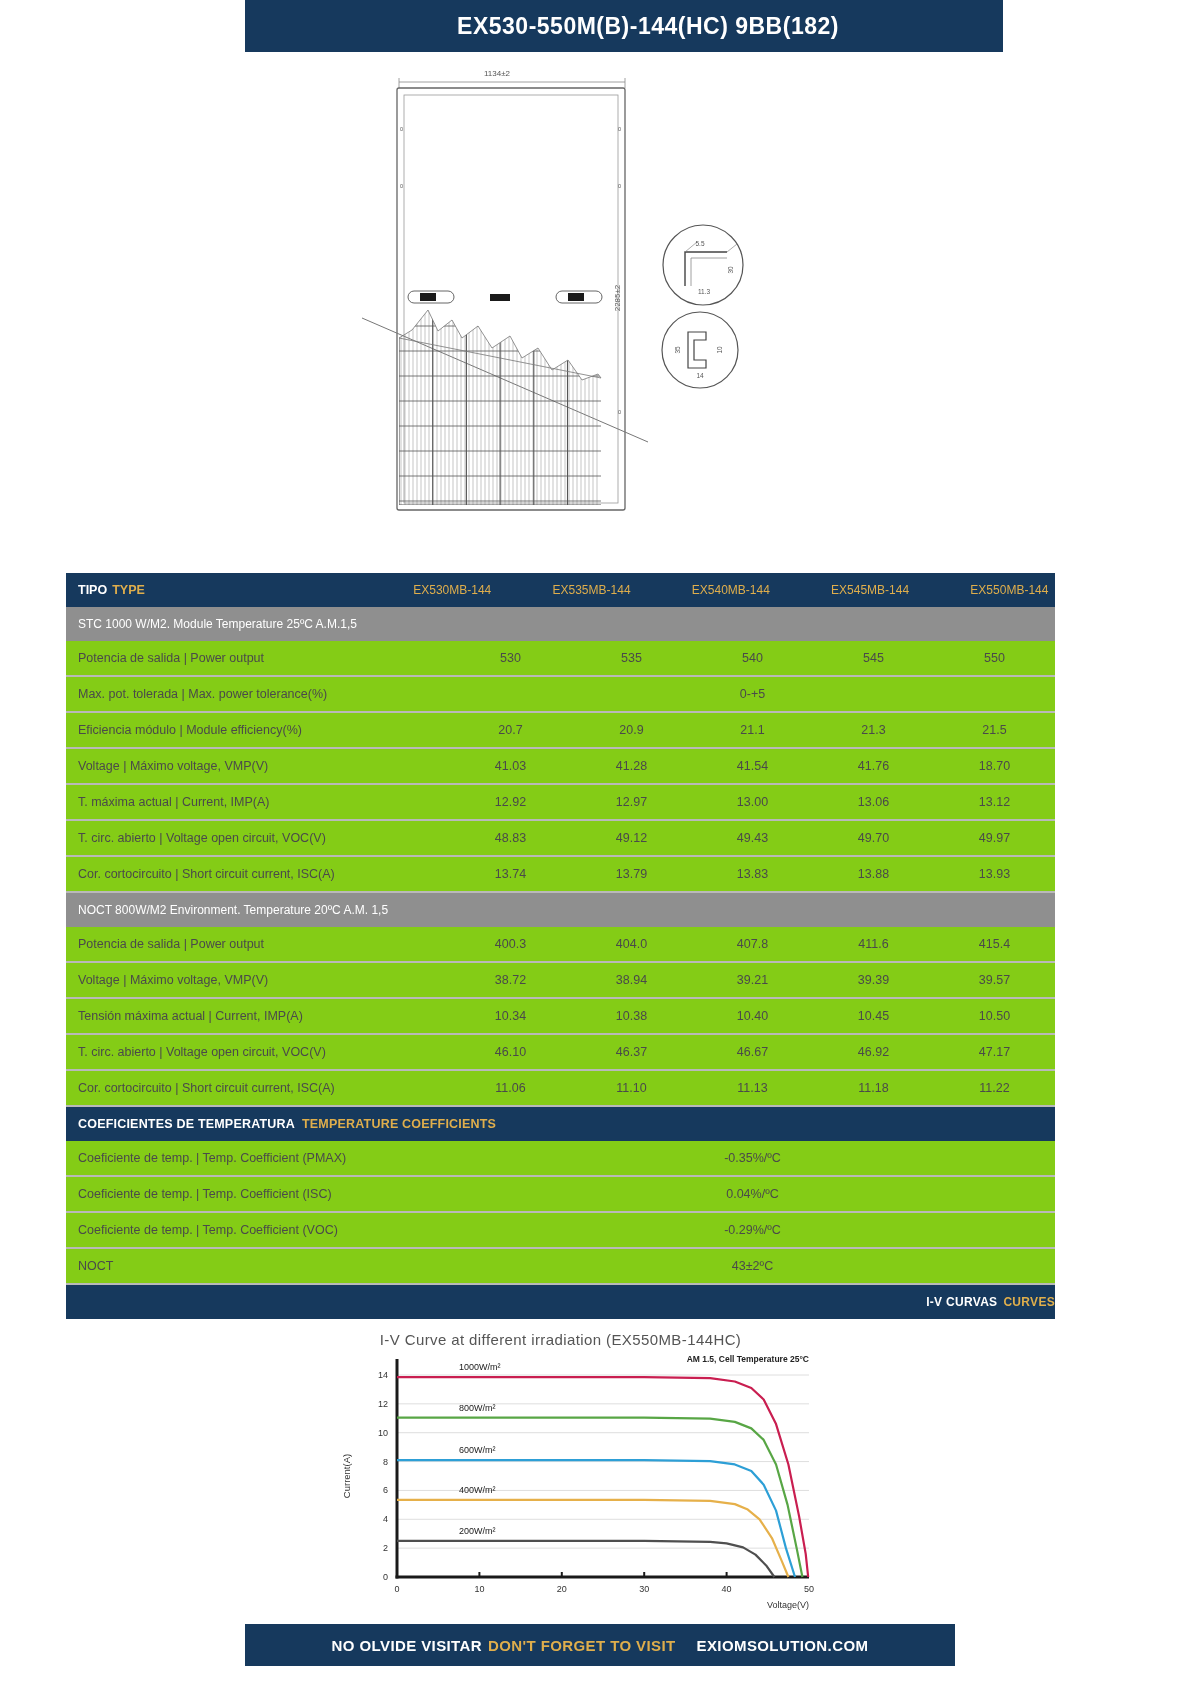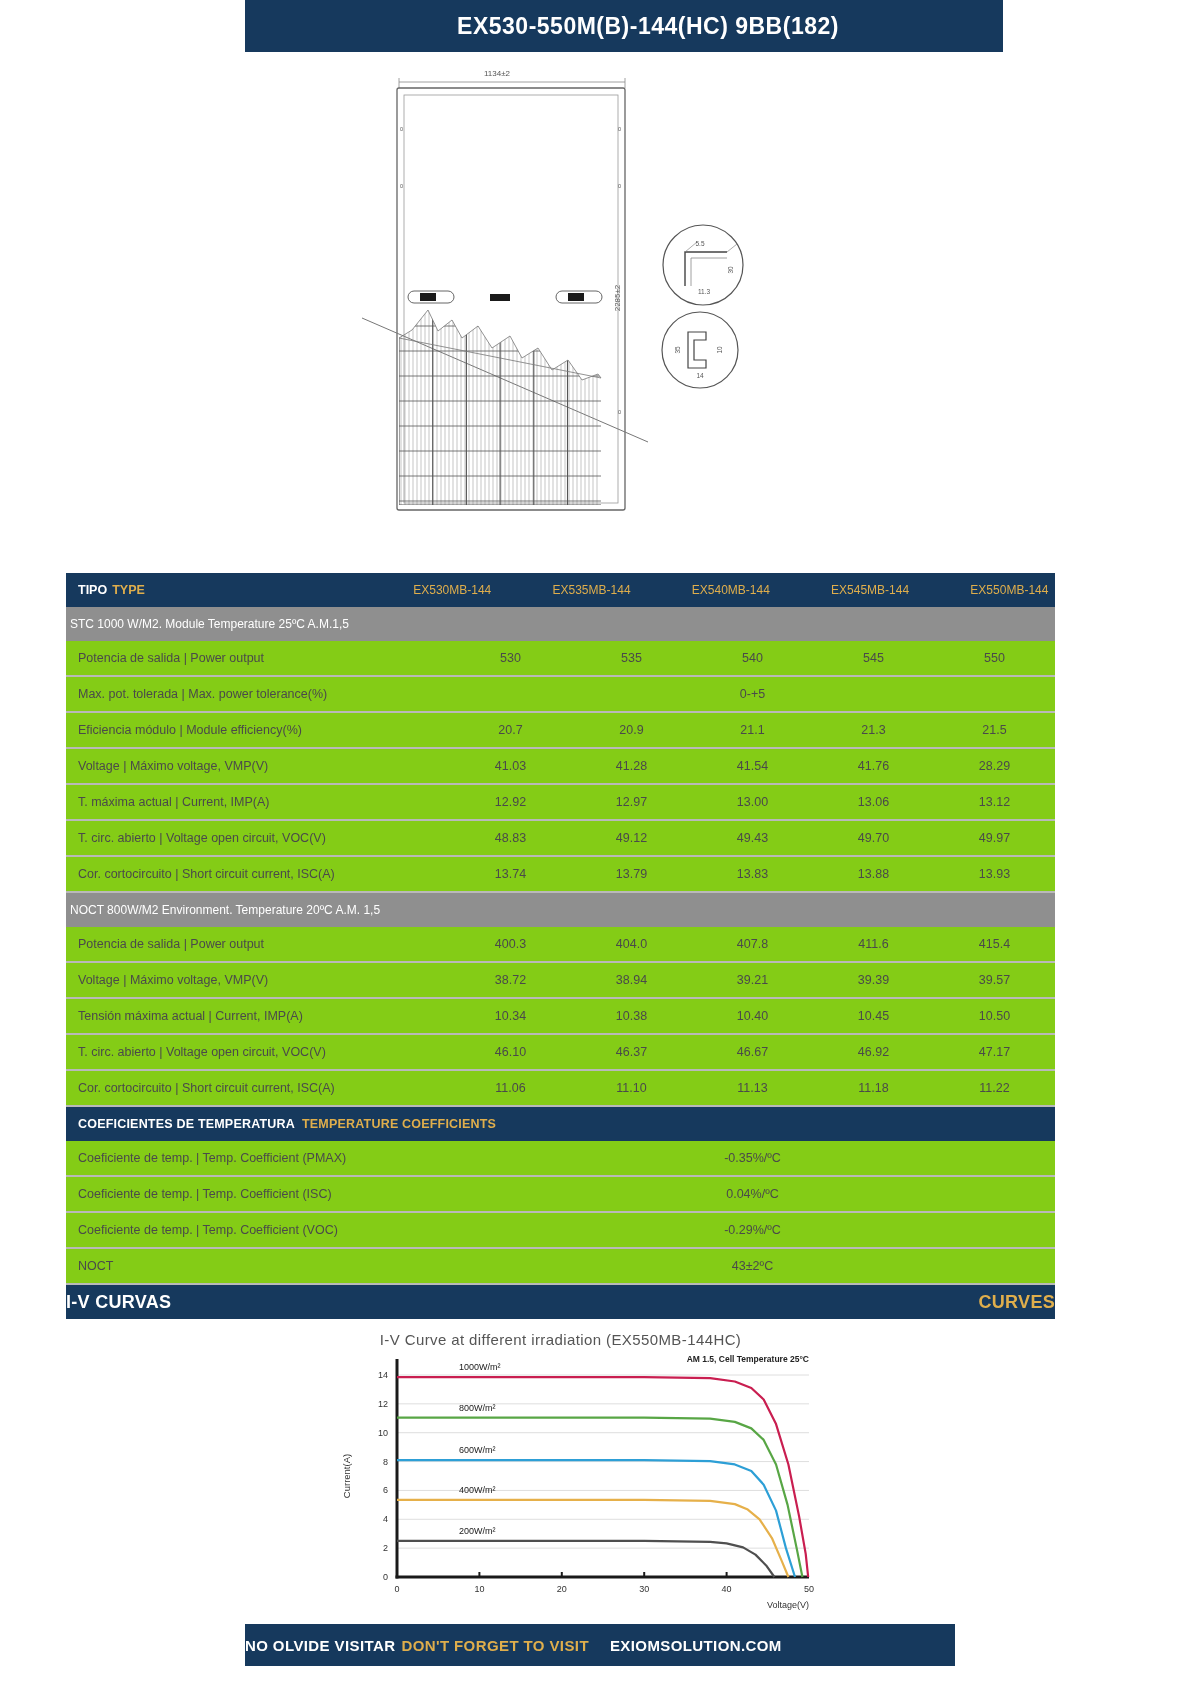--- a/index.html
+++ b/index.html
@@ -16,35 +16,35 @@
   .spec-table{position:absolute;top:573px;left:66px;width:989px;font-size:12.5px;color:#4a4a4a;}
   .t-head{display:flex;height:34px;align-items:center;background:#16395d;gap:48px;}
   .t-head .t-label{font-weight:bold;font-size:12.5px;}
   .t-head .tipo{color:#fff;}
   .t-head .type{color:#dfae4c;margin-left:5px;}
   .t-head .t-val{color:#dfae4c;font-weight:normal;font-size:12px;}
   .t-label{width:384px;padding-left:12px;box-sizing:border-box;display:flex;}
   .t-val{width:121px;text-align:center;}
   .t-span{width:605px;text-align:center;}
   .t-band{display:flex;align-items:center;height:34px;background:#8f8f8f;color:#fff;
-          padding-left:4px;box-sizing:border-box;font-size:12px;}
+          padding-left:12px;box-sizing:border-box;font-size:12px;}
   .t-row{display:flex;height:34px;align-items:center;border-bottom:2px solid #b9b9b9;background:#84cc16;}
   .t-coef{display:flex;align-items:center;height:34px;background:#16395d;color:#fff;
           padding-left:12px;box-sizing:border-box;font-weight:bold;font-size:12.5px;letter-spacing:.2px;}
   .t-coef .en{color:#dfae4c;margin-left:7px;}
-  .iv-bar{height:34px;background:#16395d;display:flex;align-items:center;justify-content:space-between;
-          font-weight:bold;font-size:18px;color:#fff;letter-spacing:.3px;}
+  .iv-bar{height:34px;background:#16395d;display:flex;align-items:center;justify-content:flex-end;
+          font-weight:bold;font-size:12px;color:#fff;letter-spacing:.3px;}
   .iv-bar .en{color:#dfae4c;margin-left:6px;}
   .iv-subtitle{text-align:center;margin-top:12px;font-size:15px;color:#555;letter-spacing:.4px;}
   
   .chart{position:absolute;top:1300px;left:330px;}
   .chart text{font-family:"Liberation Sans",sans-serif;}
   
   .footer-bar{position:absolute;top:1624px;left:245px;width:710px;height:42px;background:#16395d;
-              display:flex;align-items:center;justify-content:flex-start;font-size:15px;font-weight:bold;
+              display:flex;align-items:center;justify-content:center;font-size:15px;font-weight:bold;
               color:#fff;letter-spacing:.4px;}
   .footer-bar .en{color:#dfae4c;margin:0 6px;}
   .footer-bar .site{margin-left:15px;}
 </style>
 </head>
 <body>
 
 <div class="page">
 
   <div class="header-bar">
@@ -210,21 +210,21 @@
           <div class="t-val">21.1</div>
           <div class="t-val">21.3</div>
           <div class="t-val">21.5</div>
         </div>
         <div class="t-row">
           <div class="t-label">Voltage | Máximo voltage, VMP(V)</div>
           <div class="t-val">41.03</div>
           <div class="t-val">41.28</div>
           <div class="t-val">41.54</div>
           <div class="t-val">41.76</div>
-          <div class="t-val">28.29</div>
+          <div class="t-val">18.70</div>
         </div>
         <div class="t-row">
           <div class="t-label">T. máxima actual | Current, IMP(A)</div>
           <div class="t-val">12.92</div>
           <div class="t-val">12.97</div>
           <div class="t-val">13.00</div>
           <div class="t-val">13.06</div>
           <div class="t-val">13.12</div>
         </div>
         <div class="t-row">

